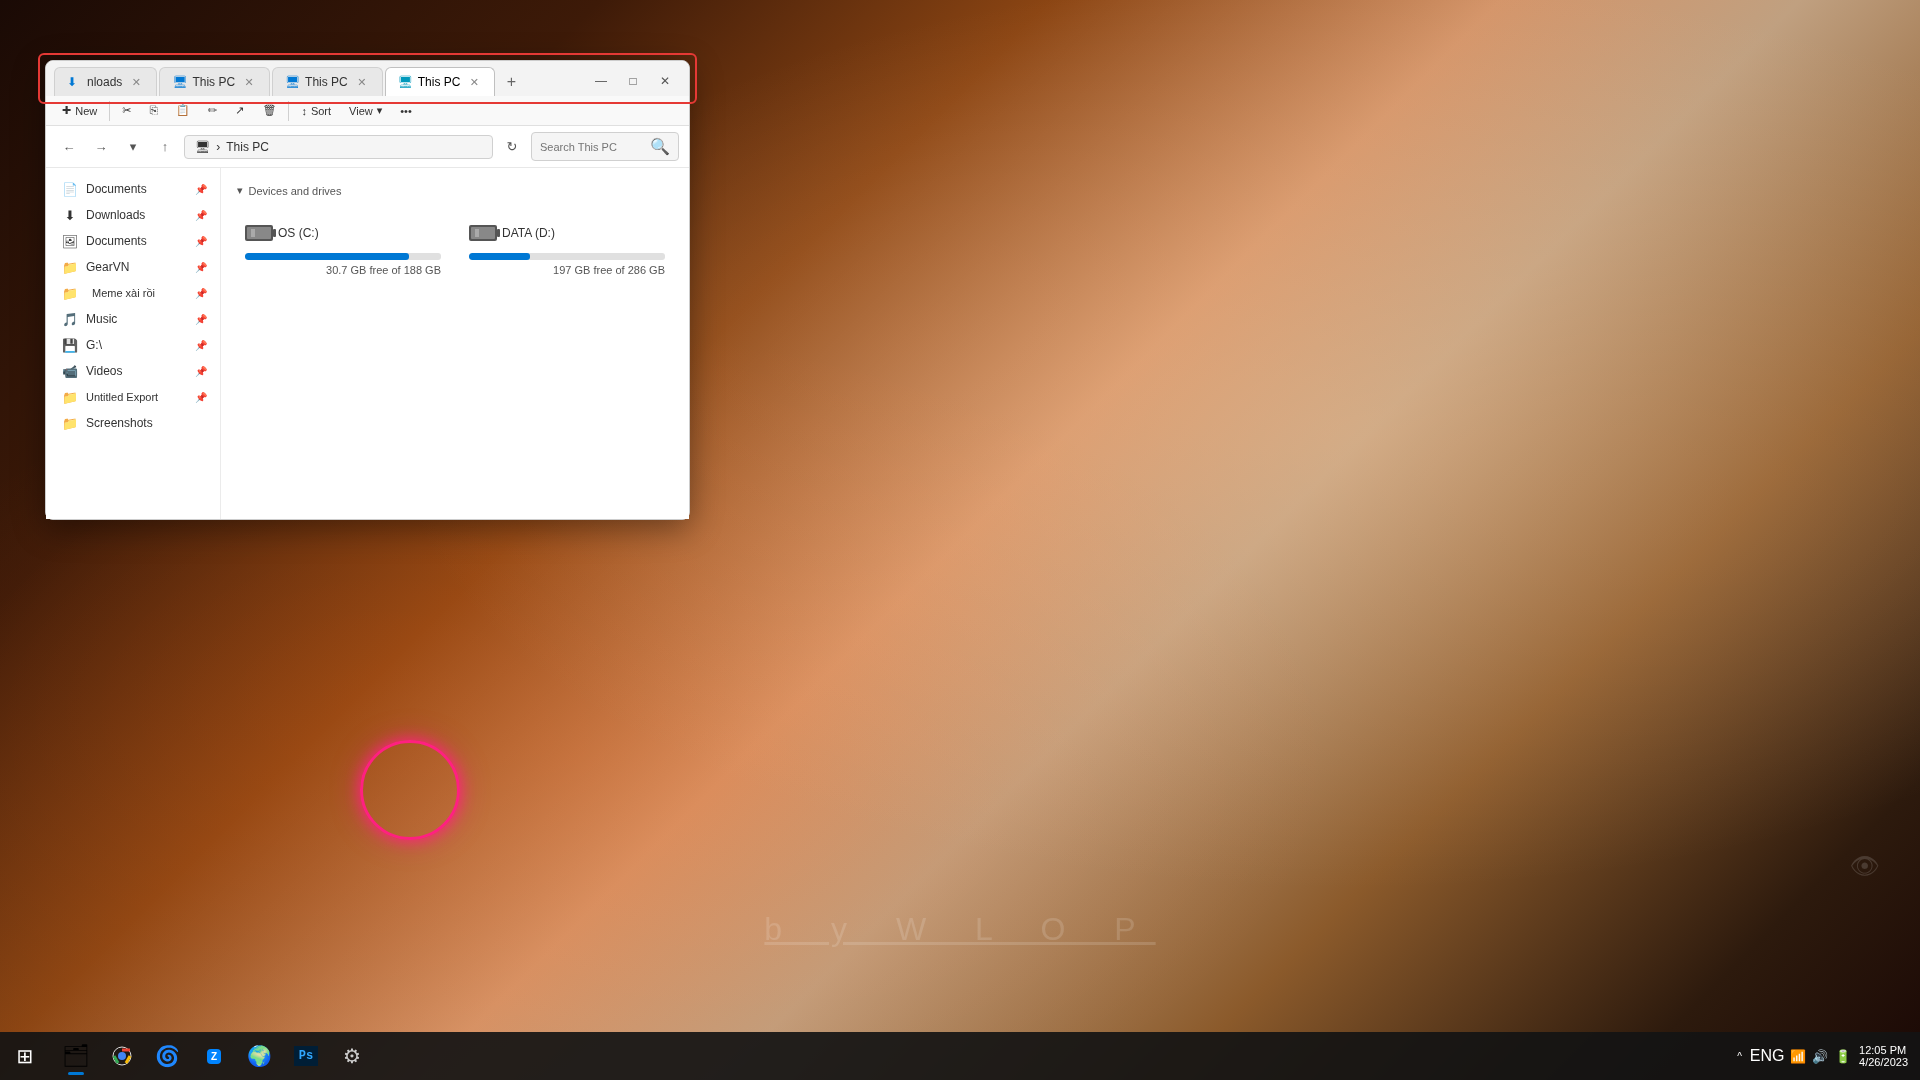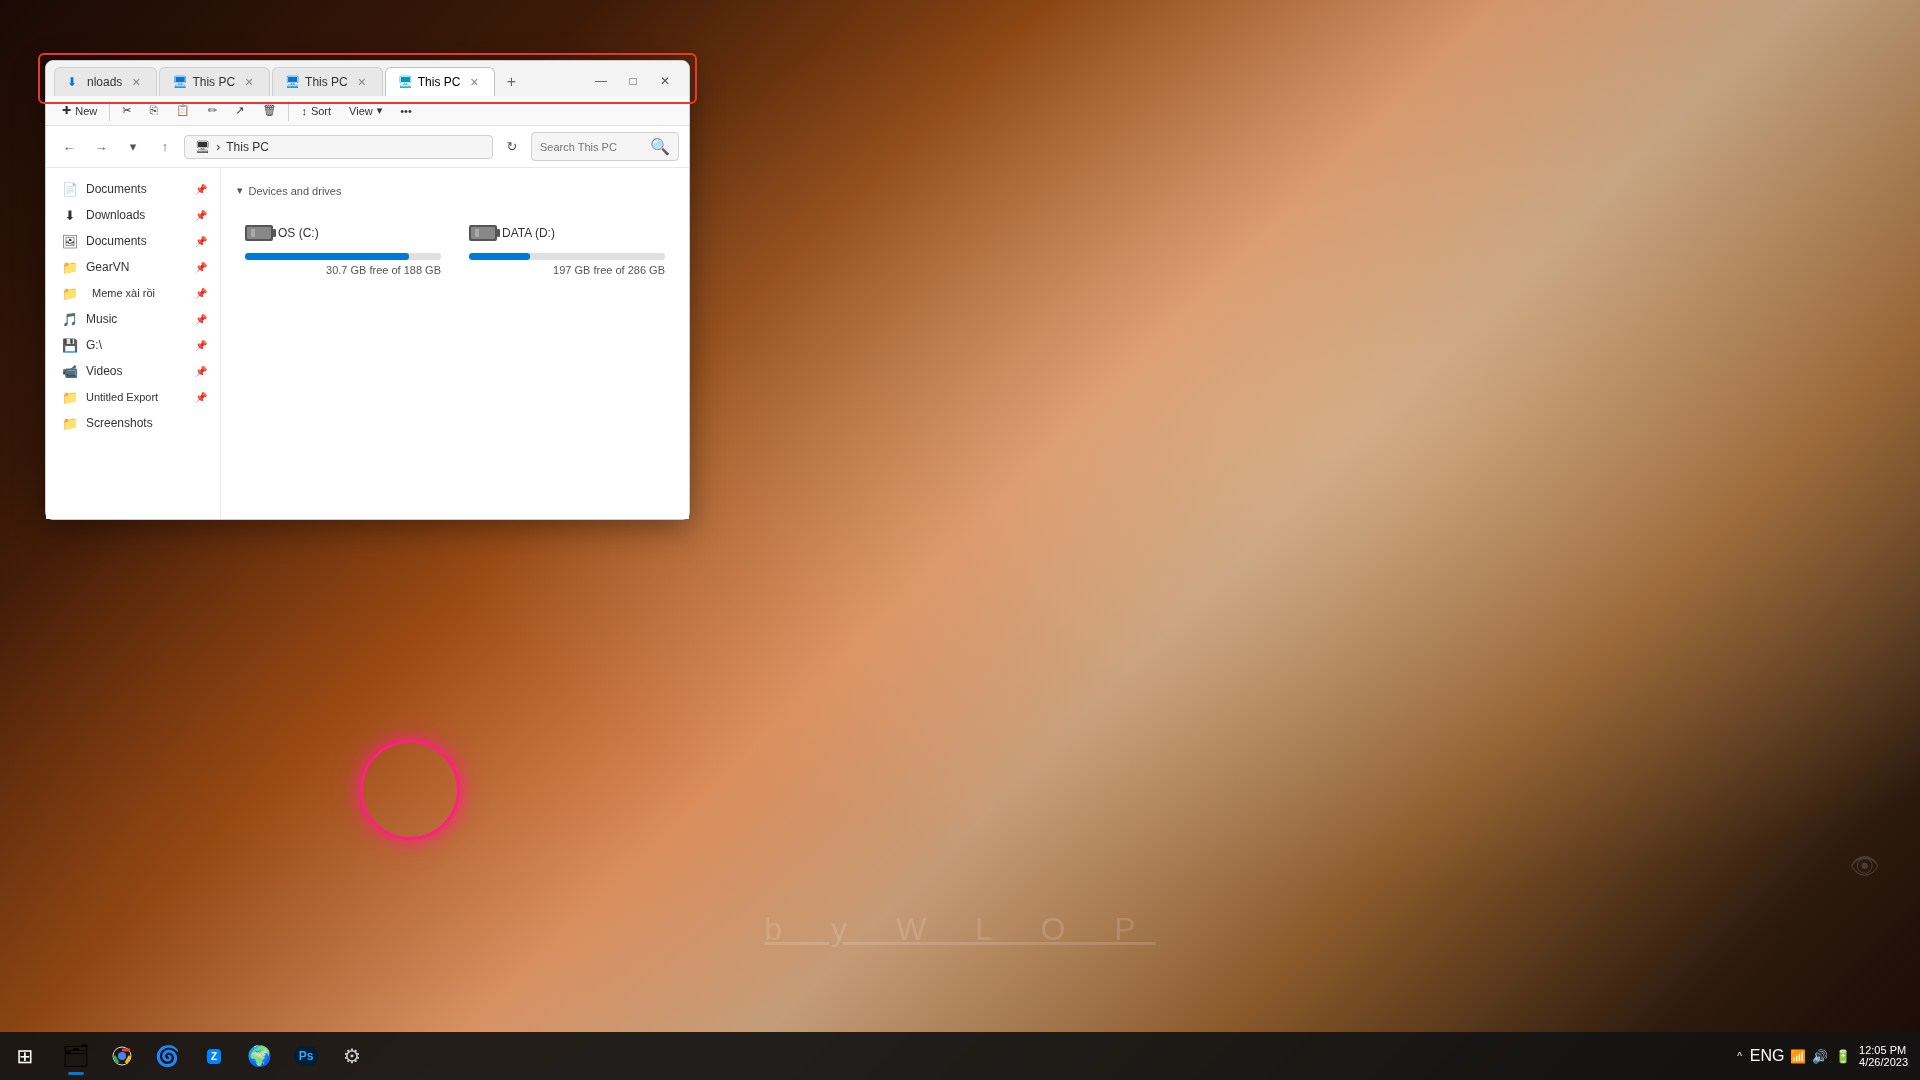--- a/index.html
+++ b/index.html
@@ -699,21 +699,21 @@
 
     <div class="taskbar-item">
       <span style="font-size:18px; color:#0084ff; background:#0084ff; color:white; border-radius:4px; padding:2px 4px; font-size:10px; font-weight:bold;">Z</span>
     </div>
 
     <div class="taskbar-item">
       <span style="font-size:20px;">🌍</span>
     </div>
 
     <div class="taskbar-item">
-      <span style="background:#001e36; color:#31a8ff; font-size:12px; font-weight:bold; padding:3px 5px; border-radius:9px;">Ps</span>
+      <span style="background:#001e36; color:#31a8ff; font-size:12px; font-weight:bold; padding:3px 5px; border-radius:0;font-family:Liberation Mono, monospace;">Ps</span>
     </div>
 
     <div class="taskbar-item">
       <span style="font-size:20px; color:#ccc;">⚙</span>
     </div>
   </div>
 
   <div class="taskbar-right">
     <span class="sys-tray-arrow">^</span>
     <div class="taskbar-sys-icons">

